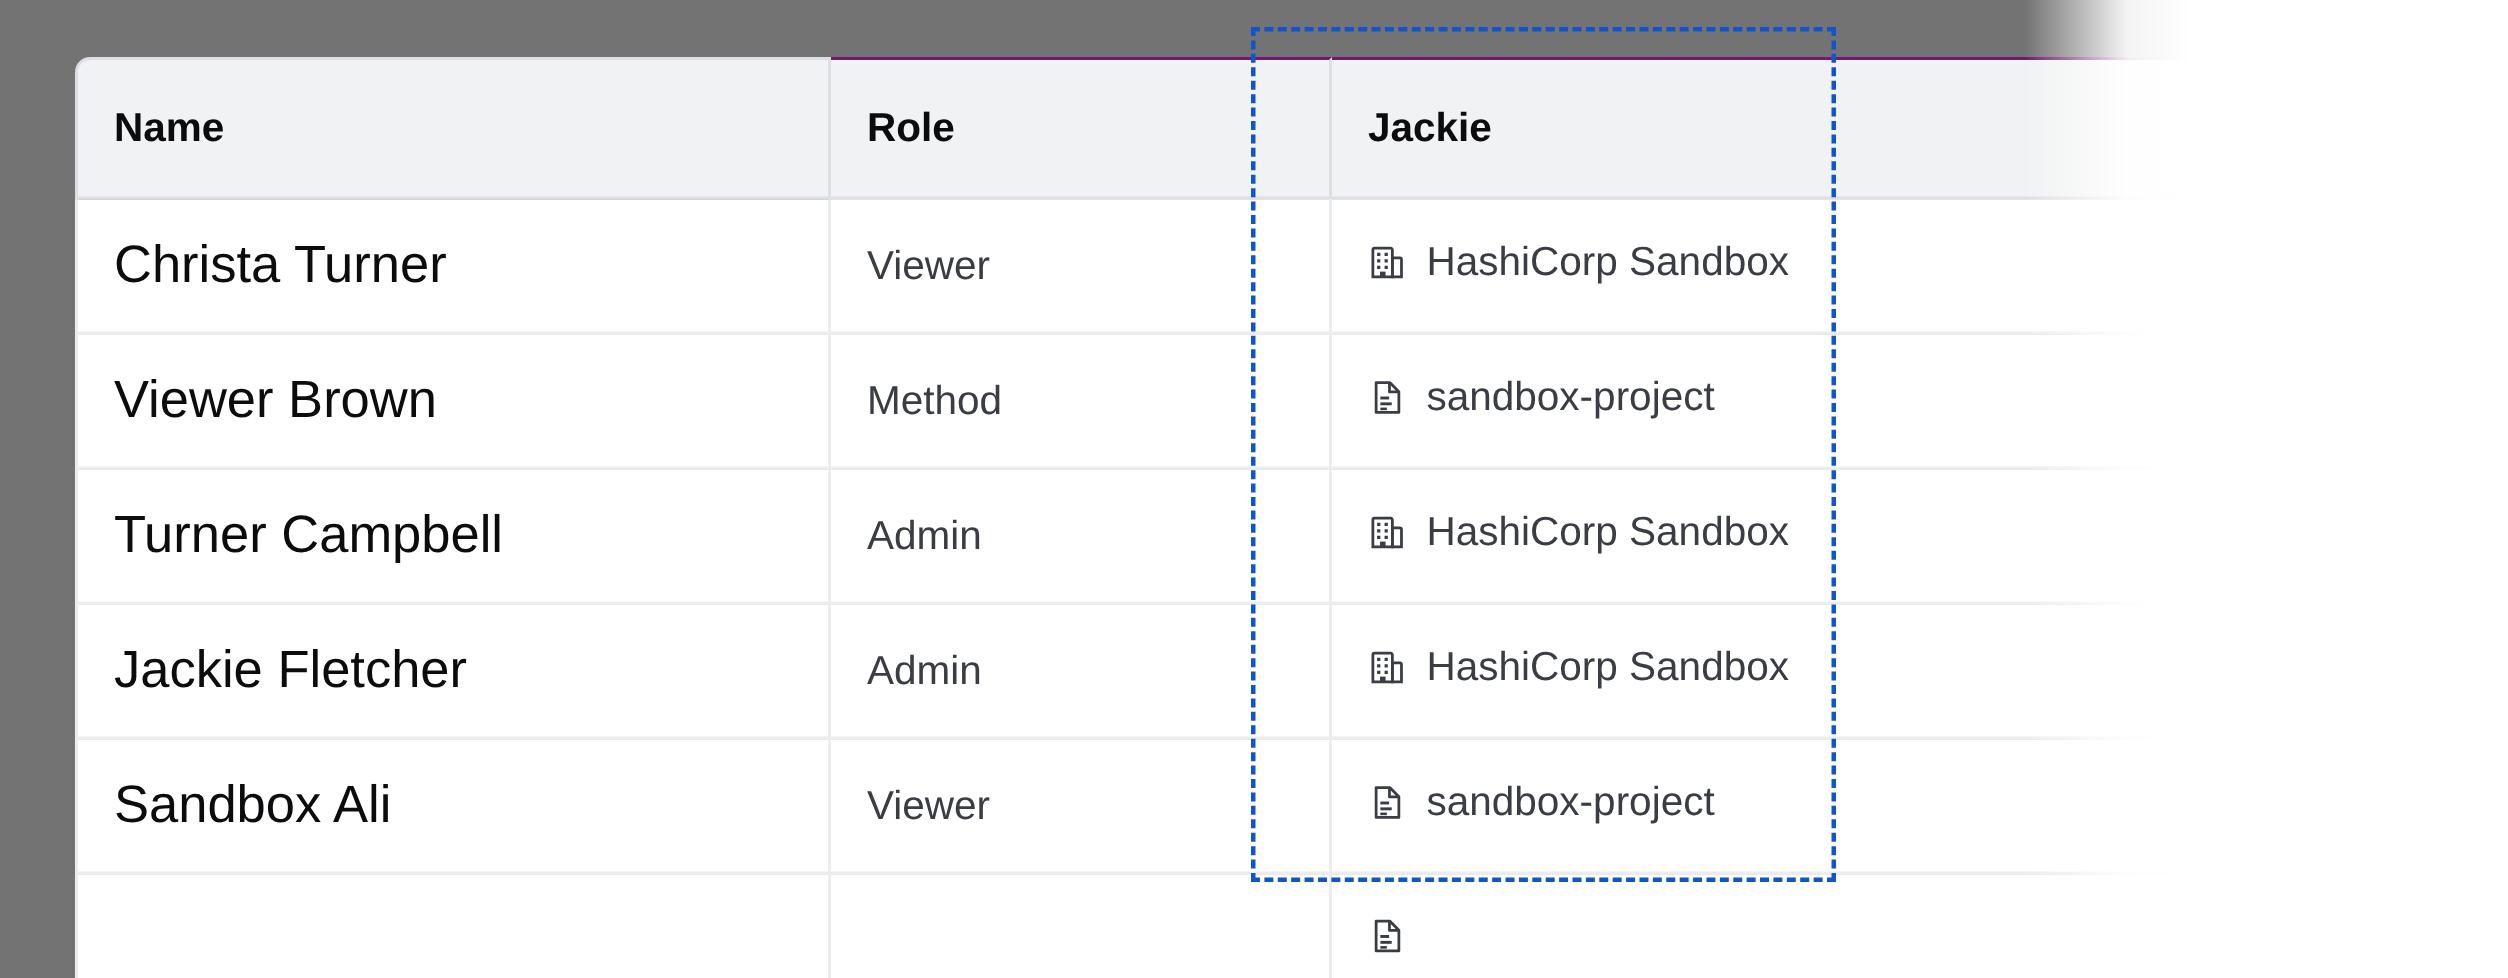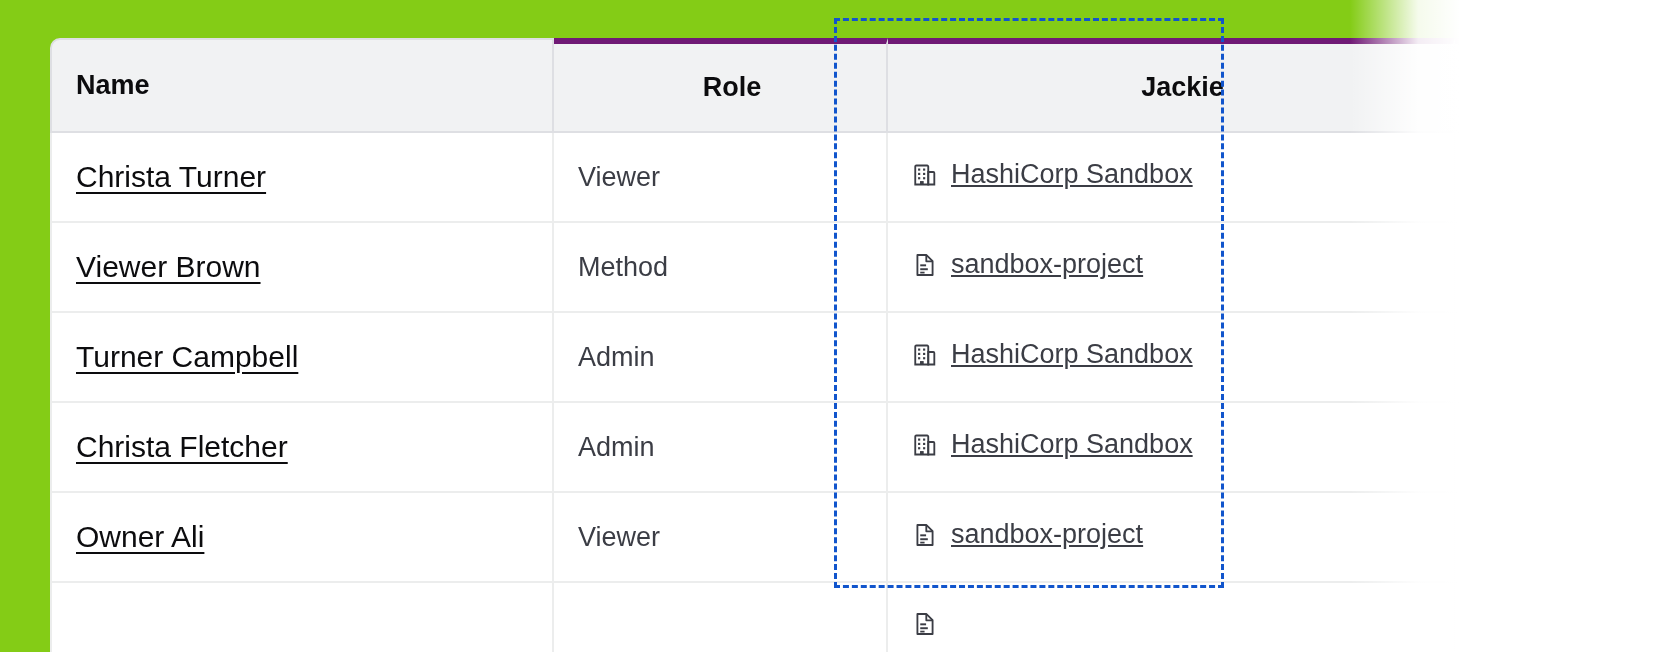--- a/index.html
+++ b/index.html
@@ -6,21 +6,21 @@
     margin: 0;
     padding: 0;
     background: #ffffff;
     font-family: "Liberation Sans", sans-serif;
   }
   #screen {
     position: relative;
     width: 1460px;
     height: 652px;
     overflow: hidden;
-    background: #84cc16;
+    background: #737373;
   }
 
   
   .table-wrap {
     position: absolute;
     left: 50px;
     top: 38px;
     width: 1622px;
     height: 640px;
     overflow: hidden;
@@ -53,54 +53,53 @@
     border-right: 2px solid #dedfe3;
     box-sizing: border-box;
     white-space: nowrap;
   }
   thead th:last-child { border-right: none; }
   thead th.first {
     border-top-left-radius: 10px;
     border-left: 2px solid #dedfe3;
     border-top: 2px solid #dedfe3;
   }
-  thead th.notfirst { border-top: 6px solid #701a75; text-align: center; }
+  thead th.notfirst { border-top: 2px solid #701a75; }
 
   
   tbody td {
     background: #ffffff;
     height: 90px;
     padding: 0 0 0 24px;
     vertical-align: middle;
     border-bottom: 2px solid #eceded;
     border-right: 2px solid #eceded;
     box-sizing: border-box;
     white-space: nowrap;
     color: #3b3d45;
     font-size: 27px;
   }
   tbody td:last-child { border-right: none; }
   tbody td.first { border-left: 2px solid #eceded; }
 
   .name-link {
     color: #0c0c0e;
-    text-decoration: underline;
     text-underline-offset: 5px;
     text-decoration-thickness: 2px;
     cursor: pointer;
-    font-size: 30px;
+    font-size: 35px;
   }
 
   .cell-ico {
     display: inline-flex;
     align-items: center;
     gap: 13px;
   }
   .cell-ico svg { display: block; flex: 0 0 auto; }
-  .cell-ico .lbl { color: #3b3d45; text-decoration: underline; }
+  .cell-ico .lbl { color: #3b3d45; }
 
   
   .fade {
     position: absolute;
     top: 0;
     right: 0;
     width: 110px;
     height: 652px;
     background: linear-gradient(to right, rgba(255,255,255,0) 0%, rgba(255,255,255,0.92) 62%, #ffffff 100%);
     pointer-events: none;
@@ -232,21 +231,21 @@
                 <path fill="#fbbc05" d="M6.2 14c-.2-.6-.3-1.3-.3-2s.1-1.4.3-2V7.2H2.7A10.5 10.5 0 0 0 1.6 12c0 1.7.4 3.3 1.1 4.8L6.2 14z"></path>
                 <path fill="#ea4335" d="M12 5.7c1.5 0 2.9.5 4 1.6l3-3A10.4 10.4 0 0 0 12 1.5a10.5 10.5 0 0 0-9.3 5.7L6.2 10c.8-2.5 3.1-4.3 5.8-4.3z"></path>
               </svg>
               <span class="lbl">Google</span>
             </span>
           </td>
         </tr>
 
         <tr>
           <td class="first">
-            <span class="name-link">Christa Fletcher</span>
+            <span class="name-link">Jackie Fletcher</span>
           </td>
           <td>Admin</td>
           <td>
             <span class="cell-ico">
               <svg width="26" height="26" viewBox="0 0 24 24">
                 <path d="M4 3.2h10a1 1 0 0 1 1 1v16.6H3V4.2a1 1 0 0 1 1-1z" fill="none" stroke="#3b3d45" stroke-width="1.7"></path>
                 <path d="M15 9.2h4.6a1 1 0 0 1 1 1v10.6H15z" fill="none" stroke="#3b3d45" stroke-width="1.7"></path>
                 <rect x="5.6" y="6" width="2" height="2" fill="#3b3d45"></rect>
                 <rect x="10.2" y="6" width="2" height="2" fill="#3b3d45"></rect>
                 <rect x="5.6" y="10" width="2" height="2" fill="#3b3d45"></rect>
@@ -263,21 +262,21 @@
               <svg width="26" height="26" viewBox="0 0 24 24">
                 <path fill="#24292f" d="M12 1.6A10.4 10.4 0 0 0 1.6 12c0 4.6 3 8.5 7.1 9.9.5.1.7-.2.7-.5v-1.9c-2.9.6-3.5-1.3-3.5-1.3-.5-1.2-1.2-1.5-1.2-1.5-.9-.6.1-.6.1-.6 1 .1 1.6 1.1 1.6 1.1.9 1.6 2.4 1.1 3 .9.1-.7.4-1.1.6-1.4-2.3-.3-4.7-1.2-4.7-5.2 0-1.1.4-2 1.1-2.8-.1-.3-.5-1.3.1-2.8 0 0 .9-.3 2.9 1.1a9.8 9.8 0 0 1 5.2 0c2-1.4 2.9-1.1 2.9-1.1.6 1.5.2 2.5.1 2.8.7.8 1.1 1.7 1.1 2.8 0 4-2.4 4.9-4.7 5.2.4.3.7 1 .7 2v3c0 .3.2.6.7.5 4.1-1.4 7.1-5.3 7.1-9.9A10.4 10.4 0 0 0 12 1.6z"></path>
               </svg>
               <span class="lbl">GitHub</span>
             </span>
           </td>
         </tr>
 
         <tr>
           <td class="first">
-            <span class="name-link">Owner Ali</span>
+            <span class="name-link">Sandbox Ali</span>
           </td>
           <td>Viewer</td>
           <td>
             <span class="cell-ico">
               <svg width="26" height="26" viewBox="0 0 24 24">
                 <path d="M5 2.8h8.4L19 8.4v12.8H5z" fill="none" stroke="#3b3d45" stroke-width="1.7" stroke-linejoin="round"></path>
                 <path d="M13.2 2.8v5.8H19" fill="none" stroke="#3b3d45" stroke-width="1.7" stroke-linejoin="round"></path>
                 <rect x="7.6" y="11.4" width="5.4" height="1.8" fill="#3b3d45"></rect>
                 <rect x="7.6" y="15" width="7" height="1.8" fill="#3b3d45"></rect>
                 <rect x="7.6" y="18.2" width="4" height="1.6" fill="#3b3d45"></rect>

